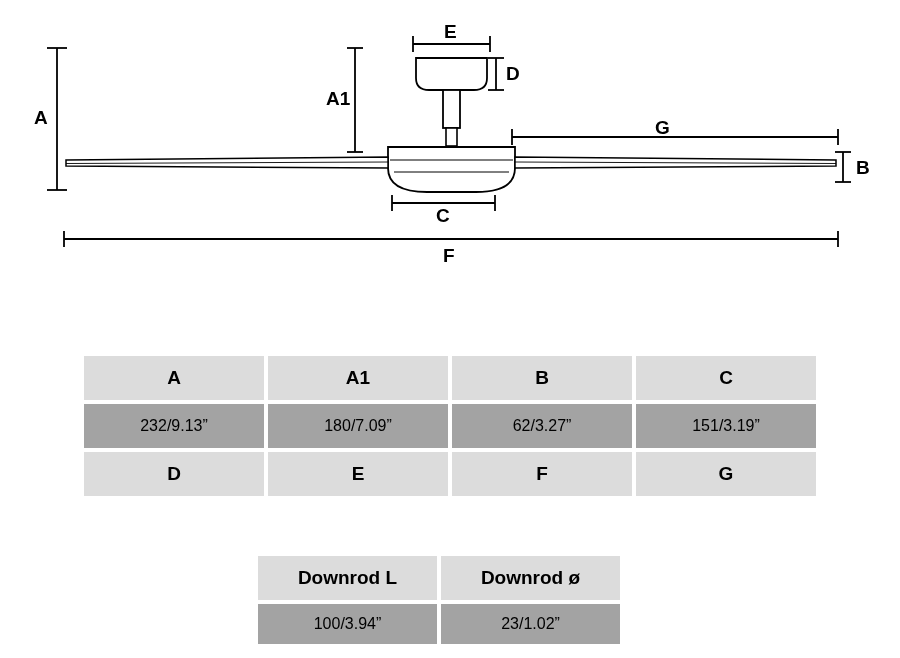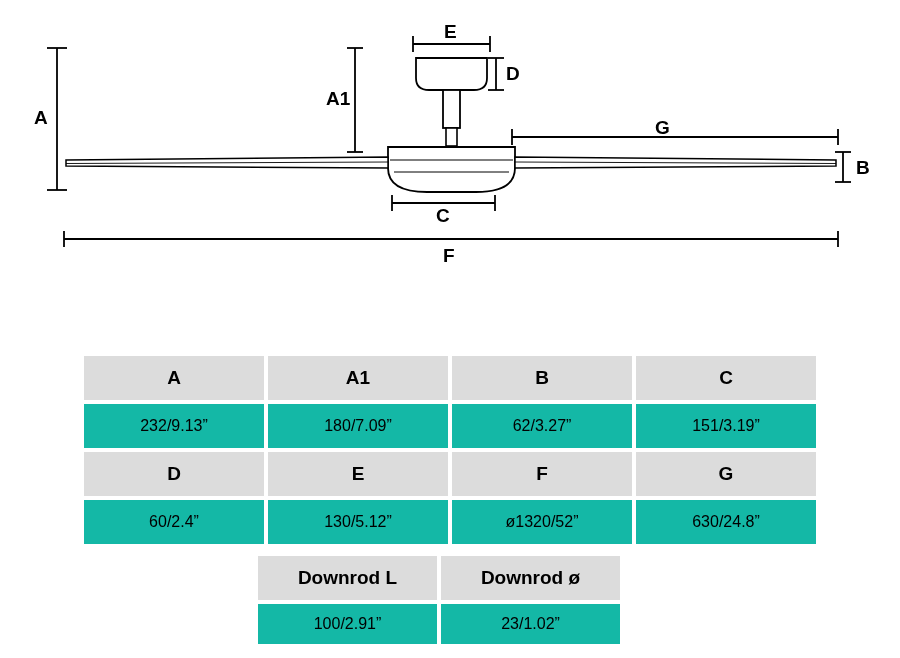--- a/index.html
+++ b/index.html
@@ -63,21 +63,21 @@
   table.dim-table th {
     background: #dcdcdc;
     font-weight: bold;
     font-size: 19px;
     height: 44px;
     text-align: center;
     color: #000;
     padding: 0;
   }
   table.dim-table td {
-    background: #14b8a6;
+    background: #a3a3a3;
     font-weight: normal;
     font-size: 16px;
     height: 44px;
     text-align: center;
     color: #000;
     padding: 0;
   }
   table.dim-table td.bold-val {
     font-weight: normal;
   }
@@ -206,37 +206,31 @@
           <td class="bold-val">180/7.09”</td>
           <td>62/3.27”</td>
           <td>151/3.19”</td>
         </tr>
         <tr>
           <th>D</th>
           <th>E</th>
           <th>F</th>
           <th>G</th>
         </tr>
-        <tr>
-          <td>60/2.4”</td>
-          <td>130/5.12”</td>
-          <td>ø1320/52”</td>
-          <td>630/24.8”</td>
-        </tr>
       </tbody>
     </table>
 
     <table class="dim-table downrod-table">
       <tbody>
         <tr>
           <th>Downrod L</th>
           <th>Downrod ø</th>
         </tr>
         <tr>
-          <td>100/2.91”</td>
+          <td>100/3.94”</td>
           <td>23/1.02”</td>
         </tr>
       </tbody>
     </table>
 
   </div>
 
 </div>
 
 </body></html>

